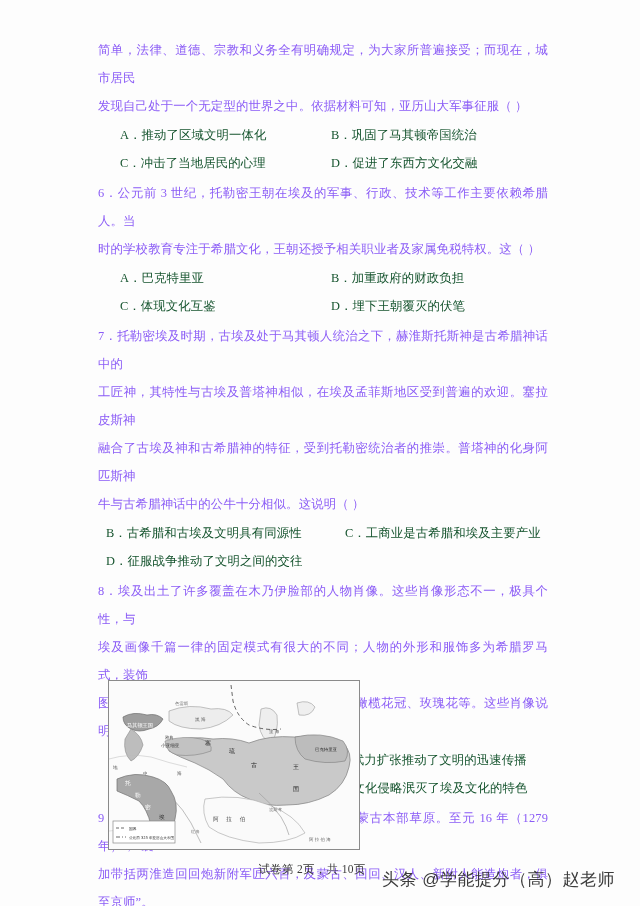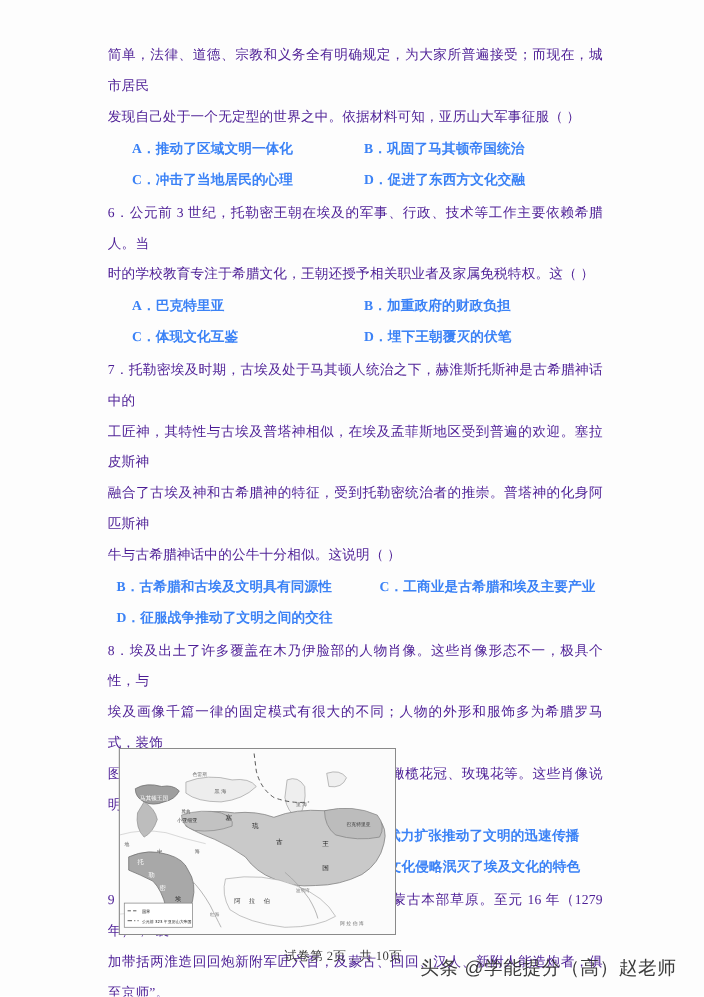--- a/index.html
+++ b/index.html
@@ -29,40 +29,39 @@
   
   .q-block {
     margin-bottom: 2px;
   }
   .stem {
     font-size: 12.4px;
     line-height: 28px;
     text-align: justify;
     text-justify: inter-ideograph;
     letter-spacing: 0.15px;
-    color: #4c1d95;
+    color: #8b5cf6;
   }
   .stem.cont {
     text-indent: 0;
   }
   .opts {
     display: flex;
     flex-wrap: wrap;
     margin-top: 1px;
   }
   .opt {
     width: 50%;
     box-sizing: border-box;
     font-size: 12.4px;
     line-height: 28px;
     padding-left: 22px;
-    color: #3b82f6;
+    color: #14532d;
     white-space: nowrap;
     letter-spacing: 0.1px;
-    font-weight: bold;
   }
   .opt.right {
     padding-left: 8px;
   }
   .opt .lab {
     font-family: "Liberation Serif", serif;
   }
   
   .figure {
     position: absolute;

